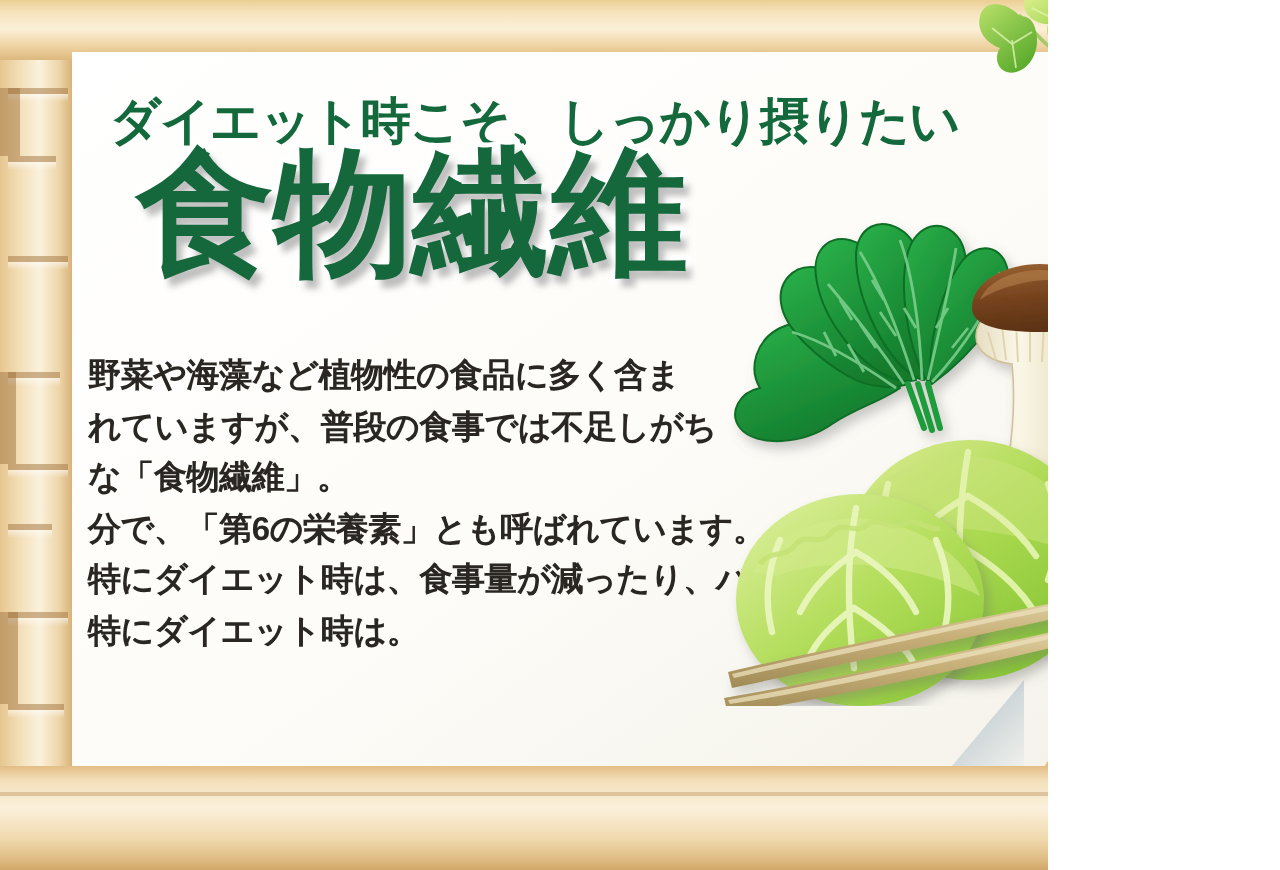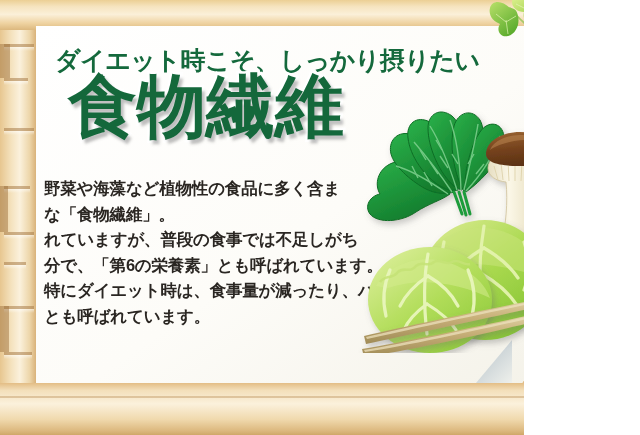--- a/index.html
+++ b/index.html
@@ -131,25 +131,25 @@
 
   <div class="panel"></div>
   <div class="panel-fold"></div>
 
   <div class="headline">ダイエット時こそ、しっかり摂りたい</div>
 
   <div class="bigtitle">食物繊維</div>
 
   <div class="bodytext">
     <p>野菜や海藻など植物性の食品に多く含ま</p>
+    <p>れていますが、普段の食事では不足しがち</p>
     <p>な「食物繊維」。</p>
-    <p>れていますが、普段の食事では不足しがち</p>
     <p>分で、「第6の栄養素」とも呼ばれています。</p>
     <p>特にダイエット時は、食事量が減ったり、バ</p>
-    <p>とも呼ばれています。</p>
+    <p>特にダイエット時は。</p>
   </div>
 
   <div class="veg">
     <svg width="205" height="245" viewBox="0 0 205 245" xmlns="http://www.w3.org/2000/svg">
       <defs>
         <linearGradient id="gSpin" x1="0" y1="0" x2="0.6" y2="1">
           <stop offset="0%" stop-color="#2bb14a"></stop>
             <stop offset="100%" stop-color="#127a2c"></stop>
         </linearGradient>
         <linearGradient id="gCabA" x1="0.15" y1="0" x2="0.9" y2="1">

